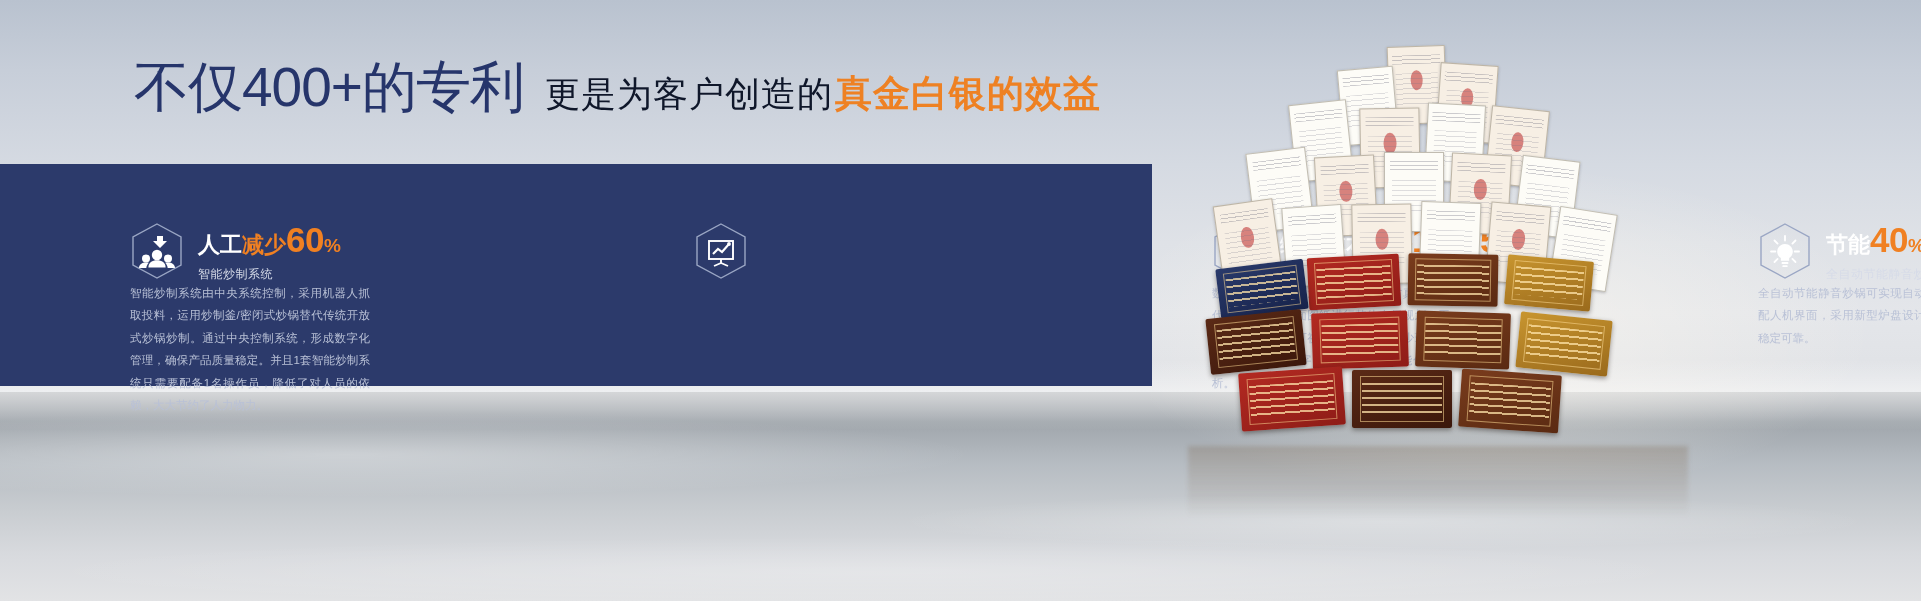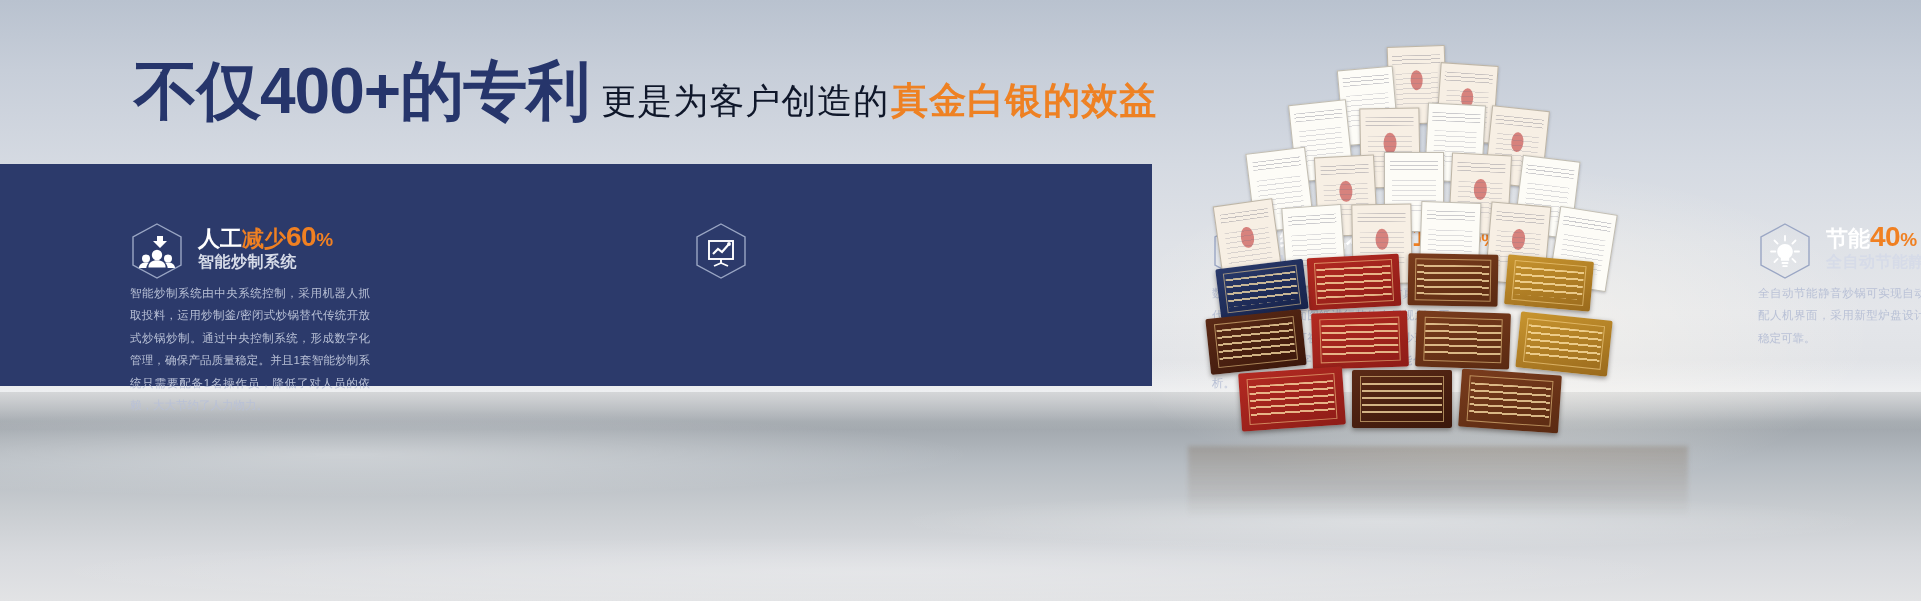--- a/index.html
+++ b/index.html
@@ -39,22 +39,22 @@
 
   
   .headline{
     position:absolute;left:128px;top:62px;width:1100px;height:78px;
     display:flex;align-items:baseline;white-space:nowrap;
   }
   .hl-pre{
     font-size:35px;color:#3c4a72;letter-spacing:1px;font-weight:400;
   }
   .hl-big{
-    font-size:64px;font-weight:700;color:#26356b;letter-spacing:-1px;
-    line-height:.92;margin:0 8px 0 6px;
+    font-size:55px;font-weight:400;color:#26356b;letter-spacing:-1px;
+    line-height:.92;margin:0 17px 0 6px;
   }
   .hl-mid{
     font-size:35px;color:#0f172a;letter-spacing:1px;font-weight:400;margin-left:4px;
   }
   .hl-accent{
     font-size:37px;font-weight:700;color:#ee8123;letter-spacing:1px;margin-left:2px;
   }
 
   
   .panel{
@@ -74,26 +74,26 @@
   .hexwrap{
     width:54px;height:58px;flex:0 0 54px;margin-right:14px;position:relative;top:2px;
   }
   .hexwrap svg{display:block;}
   .head-text{padding-top:2px;}
   .metric{
     white-space:nowrap;font-size:22px;font-weight:700;color:#ffffff;
     letter-spacing:0px;line-height:1.05;
   }
   .metric .num{
-    color:#f08022;font-size:28px;font-weight:700;letter-spacing:-.5px;
+    color:#f08022;font-size:35px;font-weight:700;letter-spacing:-.5px;
   }
   .metric .word{color:#f08022;}
   .metric .pct{color:#f08022;font-size:19px;font-weight:700;}
   .subtitle{
-    margin-top:1px;font-size:16px;color:#d6dbe8;font-weight:700;letter-spacing:.5px;
+    margin-top:7px;font-size:12px;color:#d6dbe8;font-weight:400;letter-spacing:.5px;
     white-space:nowrap;
   }
   .body-text{
     position:absolute;font-size:11.5px;line-height:1.95;color:#b9c1d6;
     text-align:justify;font-weight:400;
   }
 
   
   .c1{left:0;width:288px;}
   .c2{left:288px;width:258px;}

